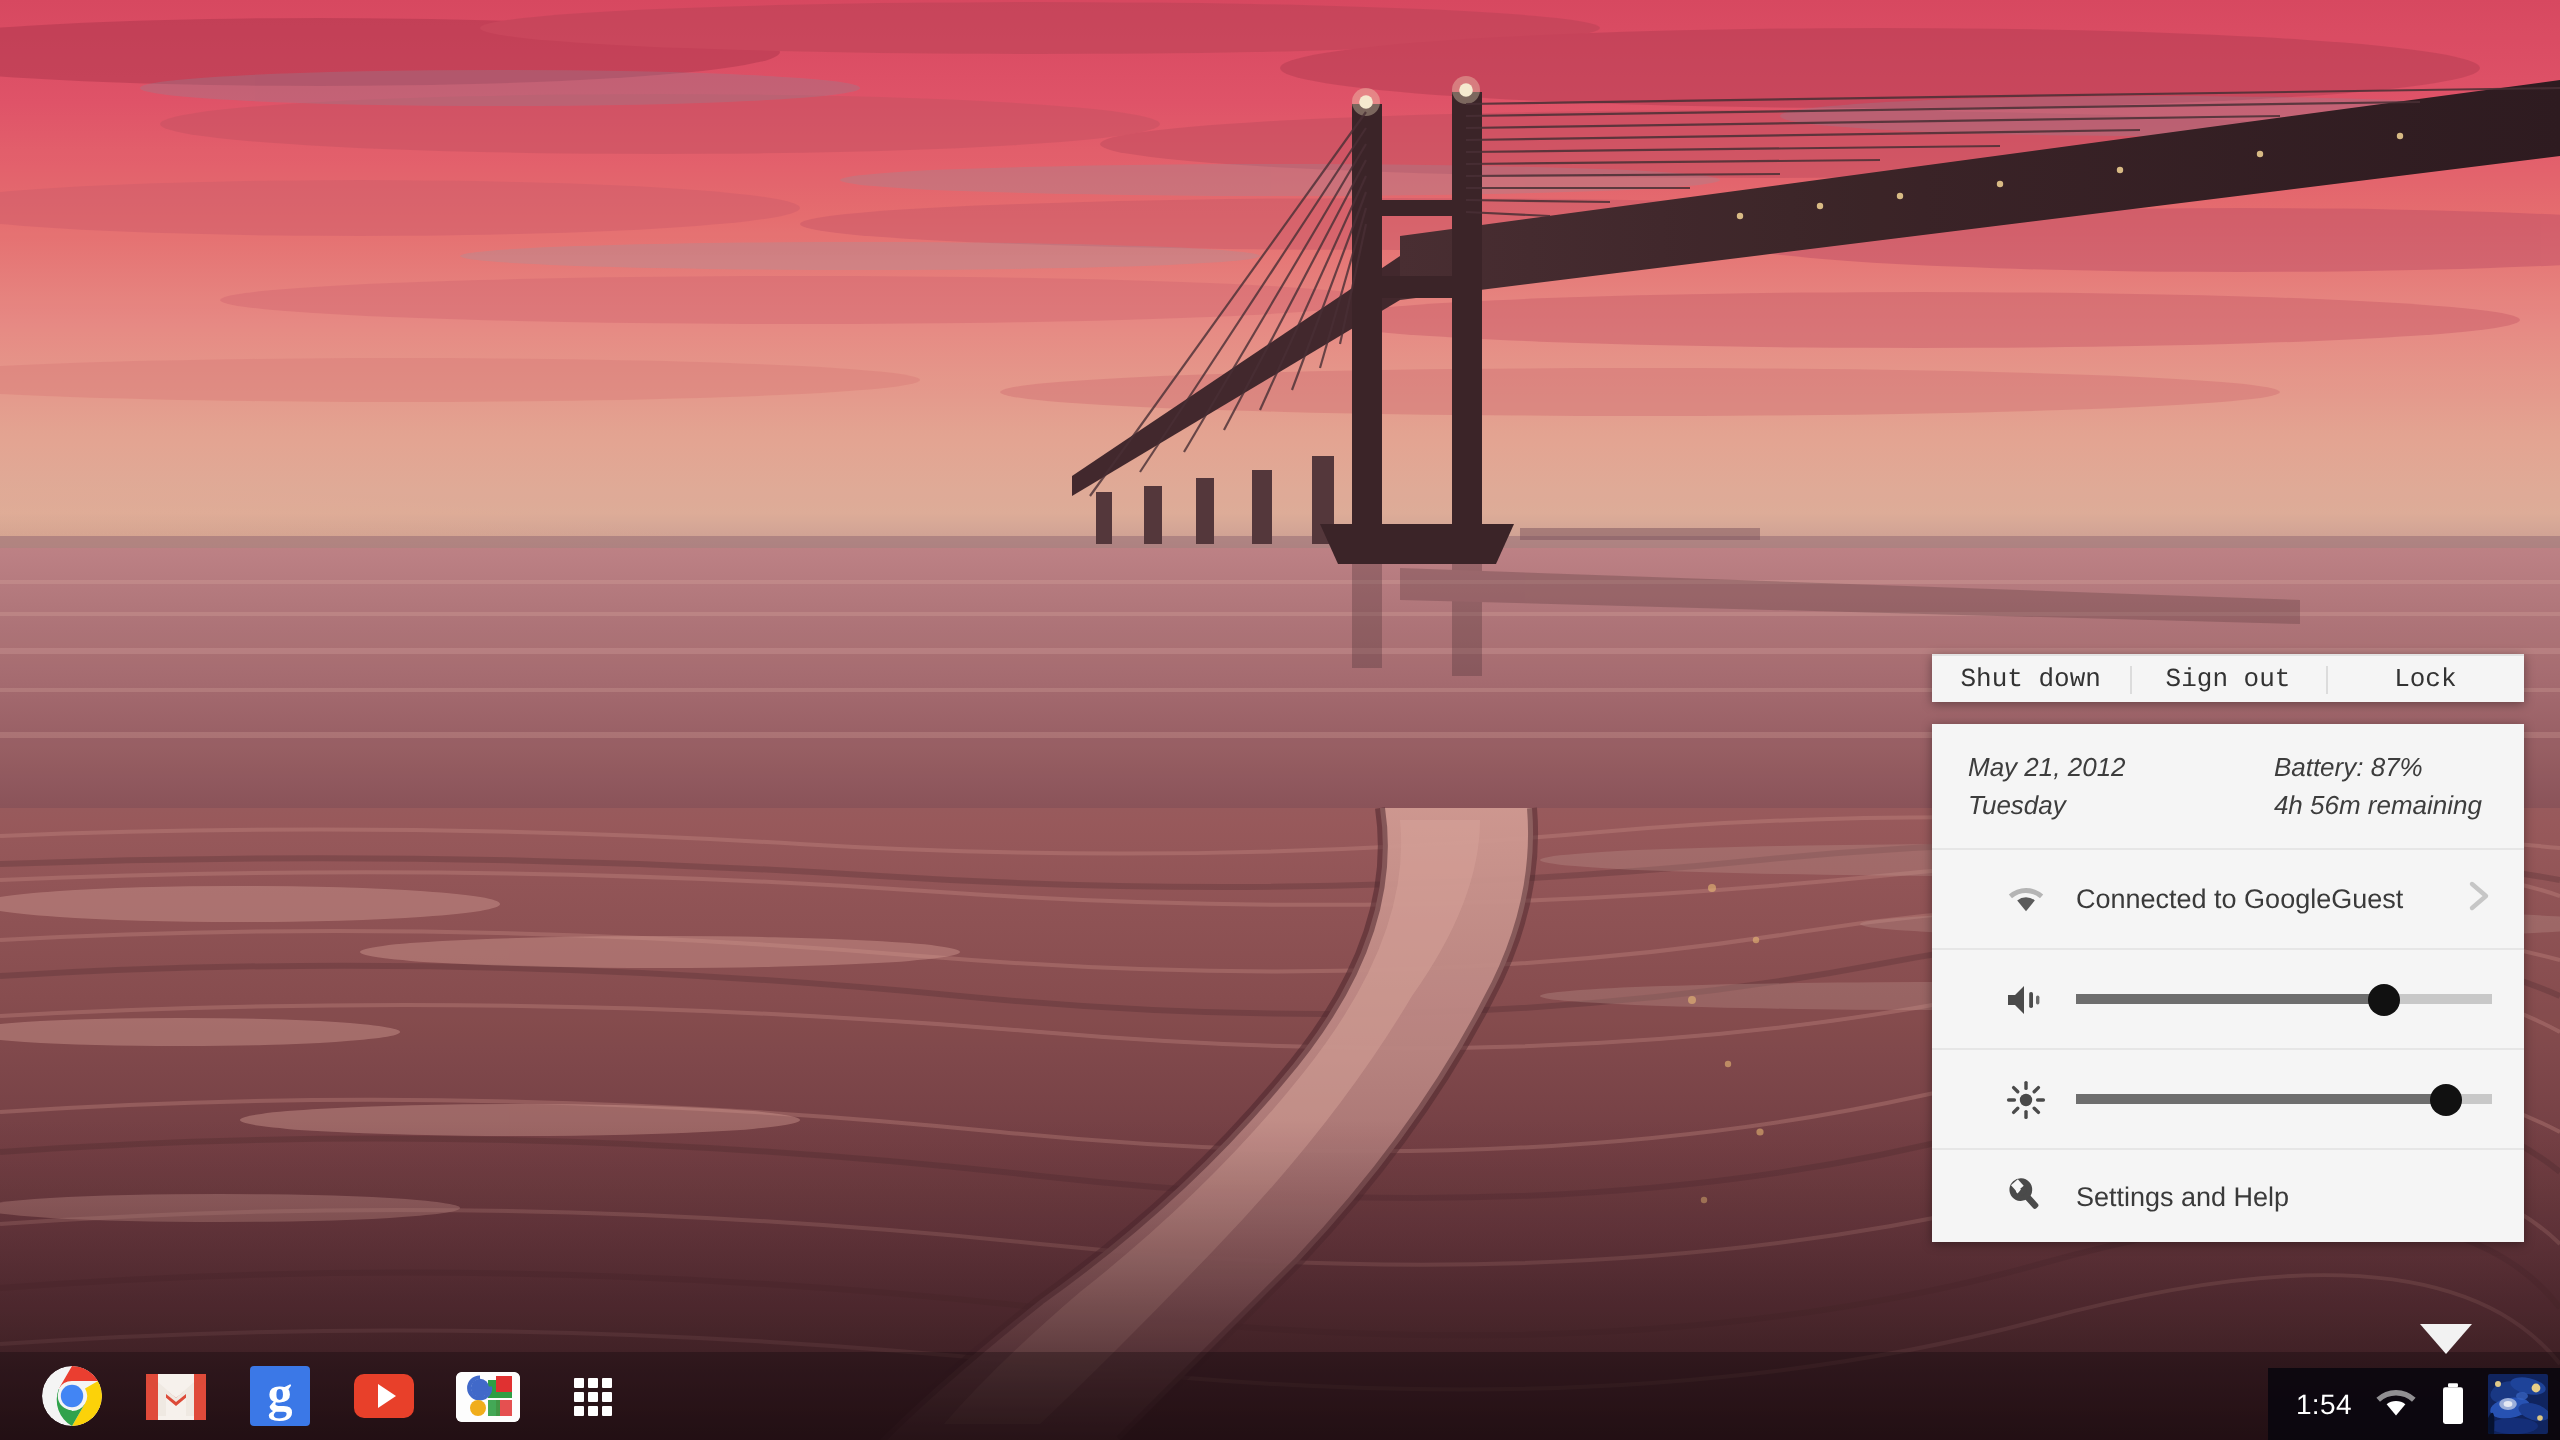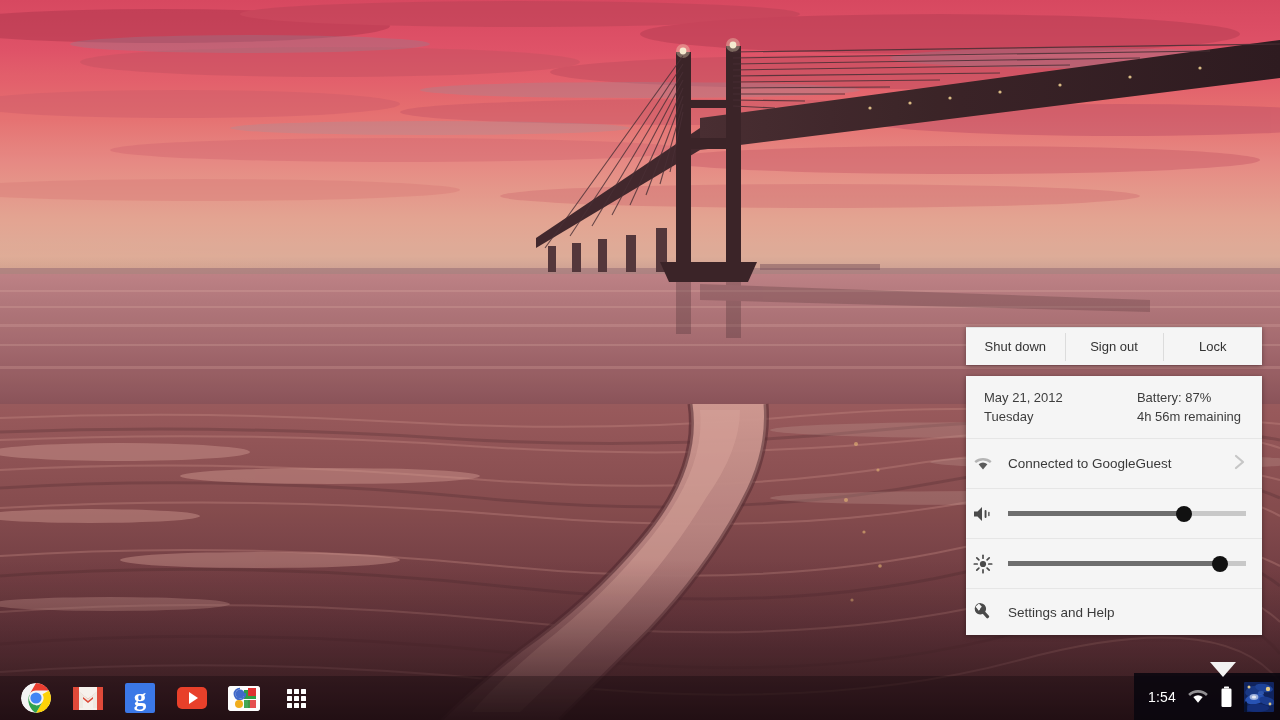--- a/index.html
+++ b/index.html
@@ -59,21 +59,21 @@
   }
   
   .grid-ico {
     display:grid; grid-template-columns:repeat(3,5px); grid-template-rows:repeat(3,5px);
     gap:2px; width:19px; height:19px;
   }
   .grid-ico i { background:#ffffff; display:block; border-radius:0.5px; }
 
   
   #tray {
-    position:absolute; right:0; bottom:0; height:47px;
+    position:absolute; right:0; bottom:0; height:36px;
     display:flex; align-items:center;
     background:rgba(8,6,14,0.86);
     padding:0 6px 0 14px; gap:11px;
   }
   .tray-time { color:#fff; font-size:14px; letter-spacing:.2px; }
   .tray-ico { display:flex; align-items:center; justify-content:center; }
   .avatar-tile {
     width:30px; height:30px; overflow:hidden; border-radius:1px; display:block;
   }
 
@@ -96,45 +96,46 @@
   .card {
     background:#f5f5f5;
     box-shadow:0 1px 5px rgba(0,0,0,0.38);
   }
   .card-top { padding:0; }
   .user-email {
     padding:13px 16px 11px 16px;
     font-size:13px; color:#5a5a5a; letter-spacing:.1px;
   }
   .action-row {
-    display:flex; align-items:stretch; height:38px;
+    display:flex; align-items:stretch; height:24px;
     border-top:1px solid #e2e2e2;
+    font-family:Liberation Mono, monospace;
   }
   .action-btn {
     flex:1; display:flex; align-items:center; justify-content:center;
     font-size:13px; color:#333; position:relative;
   }
   .action-btn + .action-btn::before {
     content:""; position:absolute; left:0; top:5px; bottom:4px;
     width:1px; background:#dcdcdc;
   }
 
   .card-main { margin-top:11px; }
   .date-batt {
     display:flex; justify-content:space-between;
     padding:12px 21px 12px 18px;
     line-height:19px;
   }
-  .dleft, .dright { font-size:13px; color:#3d3d3d; }
+  .dleft, .dright { font-size:13px; color:#3d3d3d;font-style:italic; }
   .dright { text-align:left; }
 
   .panel-row {
     display:flex; align-items:center;
     border-top:1px solid #e6e6e6;
-    min-height:50px; padding:0 16px 0 6px;
+    min-height:50px; padding:0 16px 0 36px;
     gap:14px;
   }
   .row-icon { width:22px; display:flex; align-items:center; justify-content:center; flex:0 0 22px; }
   .row-label { flex:1; font-size:13.5px; color:#3a3a3a; }
   .row-chevron { color:#c2c2c2; }
 
   
   .slider { flex:1; position:relative; height:22px; display:flex; align-items:center; }
   .track {
     position:absolute; left:0; right:0; height:5px; border-radius:0;

